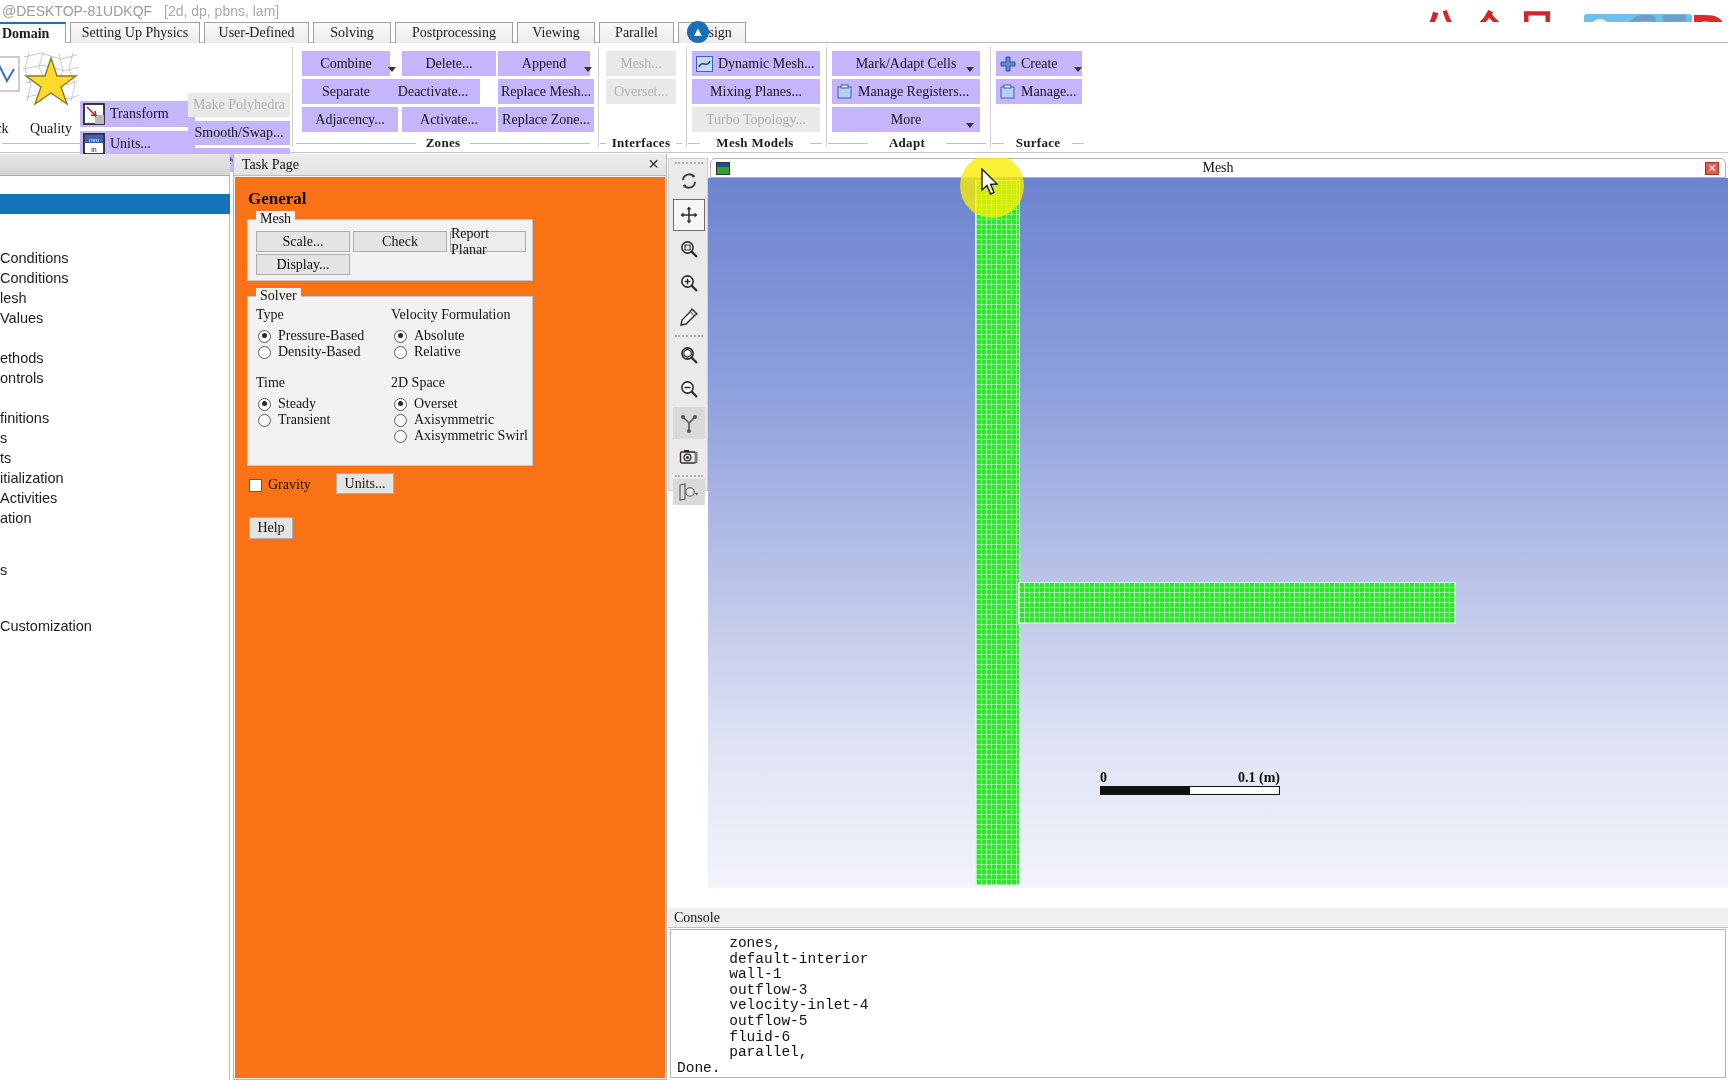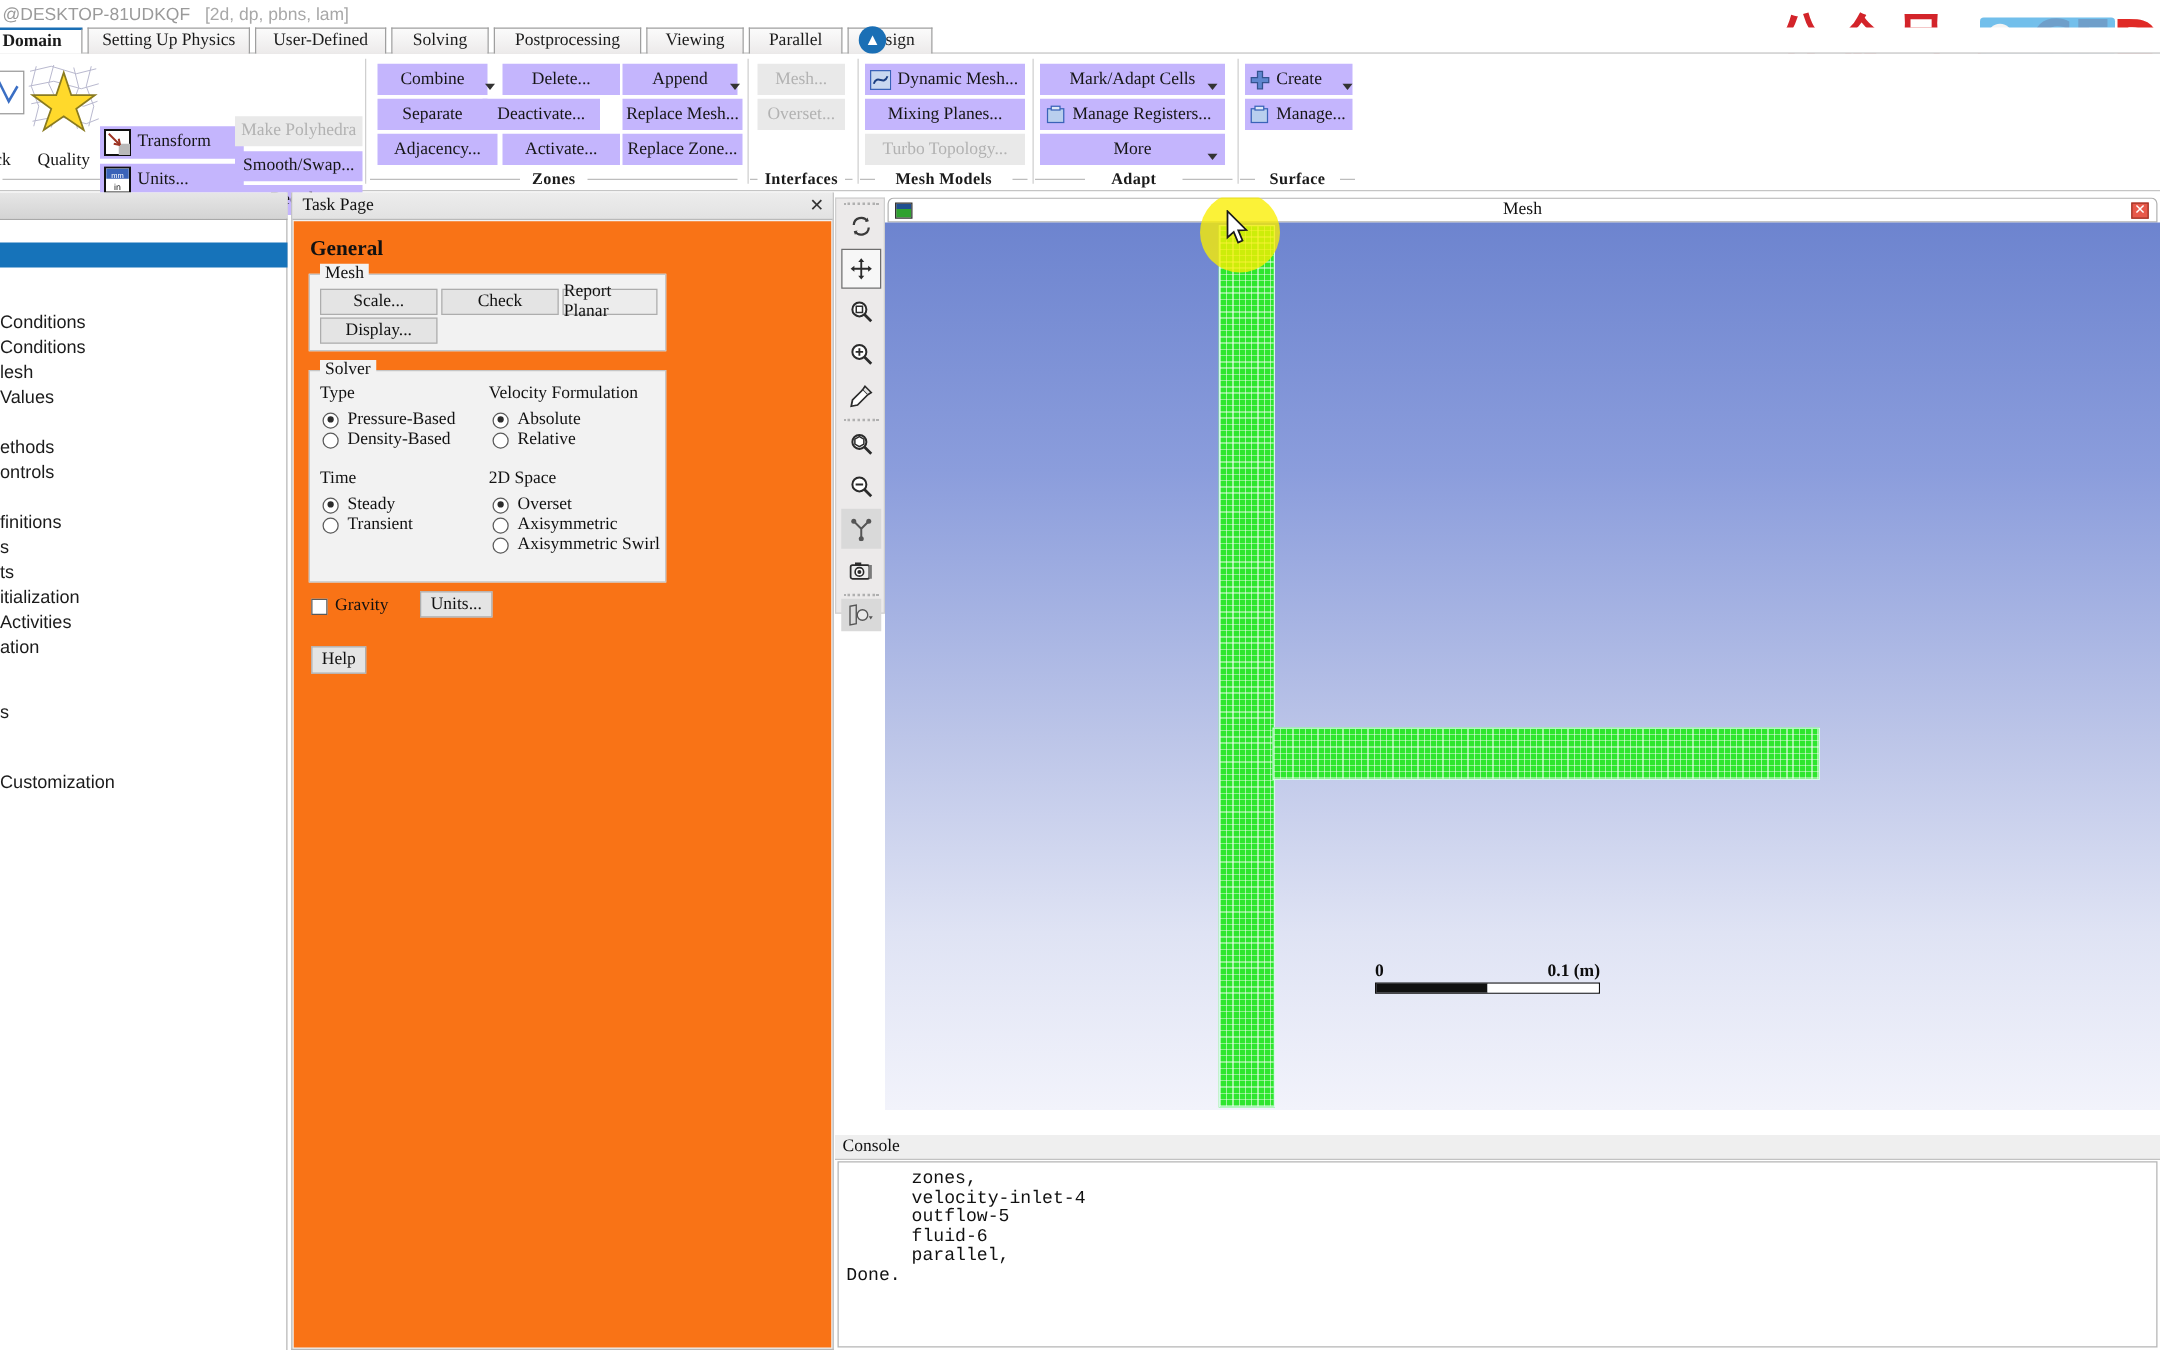--- a/index.html
+++ b/index.html
@@ -708,20 +708,23 @@
       <path d="M2 1 L2 22 L7 17.5 L10.5 26 L14 24.4 L10.6 16.3 L17 16 z" fill="#ffffff" stroke="#1a1a1a" stroke-width="1.4"></path>
     </svg>
   </div>
 
   <div class="console">
     <div class="console-head">
       <span>Console</span>
     </div>
     <div class="console-body">
       <div class="ln">      zones,</div>
+      <div class="ln">      default-interior</div>
+      <div class="ln">      wall-1</div>
+      <div class="ln">      outflow-3</div>
       <div class="ln">      velocity-inlet-4</div>
       <div class="ln">      outflow-5</div>
       <div class="ln">      fluid-6</div>
       <div class="ln">      parallel,</div>
       <div class="ln">Done.</div>
     </div>
   </div>
 
 </div>
 

